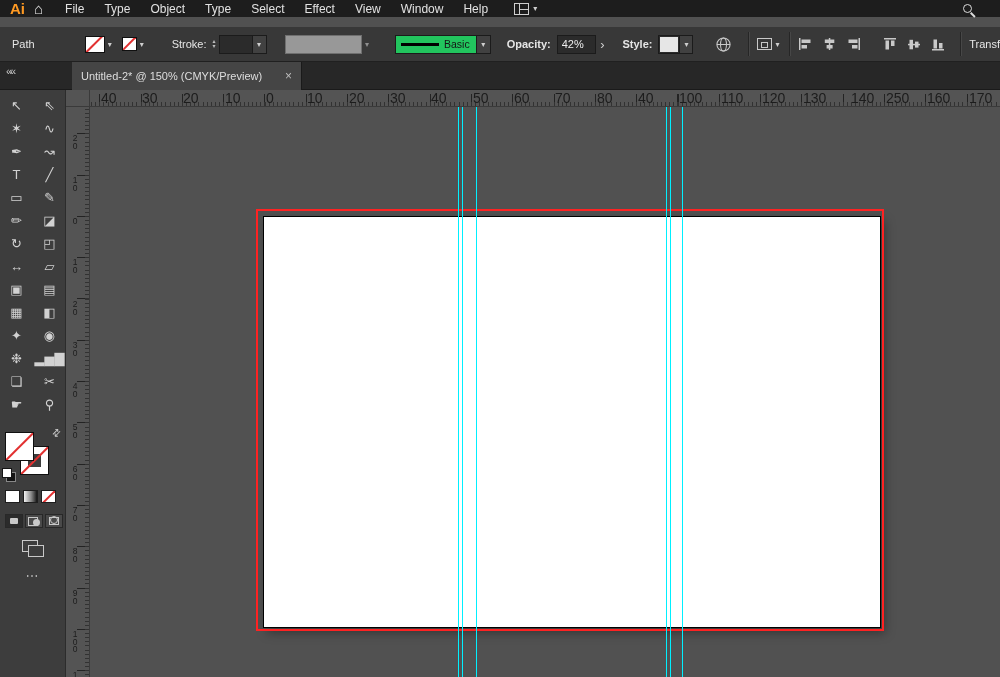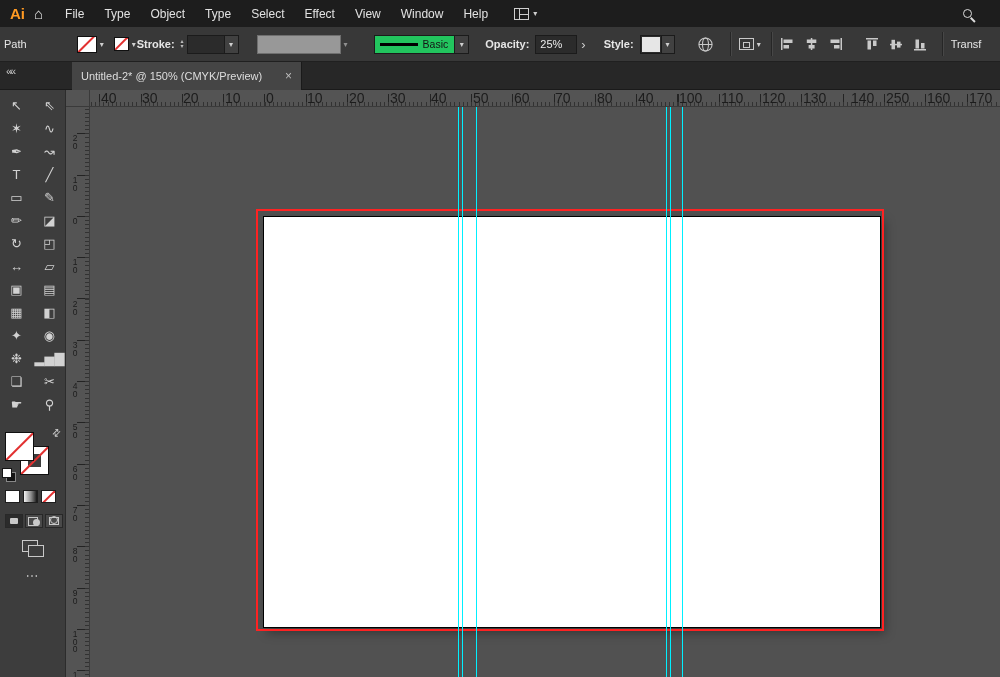--- a/index.html
+++ b/index.html
@@ -1,21 +1,21 @@
 <!DOCTYPE html>
 <html><head>
 <meta charset="utf-8">
 <style>
   html,body{margin:0;padding:0;background:#2b2b2b;}
   *{box-sizing:border-box;}
   .stage{position:relative;width:1000px;height:677px;background:#515151;overflow:hidden;
          font-family:"Liberation Sans",sans-serif;-webkit-font-smoothing:antialiased;}
 
   
-  .menubar{position:absolute;left:0;top:0;right:0;height:27px;background:#1d1d1d;
+  .menubar{position:absolute;left:0;top:0;right:0;height:17px;background:#1d1d1d;
            display:flex;align-items:center;color:#e3e3e3;z-index:30;}
   .ai-logo{color:#ff9a23;font-weight:700;font-size:15px;padding:0 9px 0 10px;}
   .home{font-size:15px;color:#e8e8e8;margin-right:12px;}
   .menus{display:flex;}
   .menu-item{font-size:12px;color:#e2e2e2;padding:0 10px;cursor:default;}
   .workspace{display:flex;align-items:center;gap:4px;margin-left:16px;}
   .ws-grid{width:15px;height:12px;border:1px solid #cfcfcf;position:relative;display:inline-block;}
   .ws-grid::before{content:"";position:absolute;left:4px;top:0;bottom:0;width:1px;background:#cfcfcf;}
   .ws-grid::after{content:"";position:absolute;left:5px;right:0;top:5px;height:1px;background:#cfcfcf;}
   .chev-tiny{font-size:8px;color:#cfcfcf;}
@@ -167,52 +167,52 @@
     <span class="workspace">
       <span class="ws-grid"></span>
       <span class="chev-tiny">▾</span>
     </span>
     <span class="searchtool">
       <i class="mag"></i>
     </span>
   </header>
 
   <div class="controlbar">
-    <span class="cb-label" style="margin-left:4px">Path</span>
+    <span class="cb-label" style="margin-left:12px">Path</span>
 
     <span class="swatch-combo" style="margin-left:50px">
       <span class="sw lg slashed"></span>
       <span class="chev-plain">▾</span>
     </span>
     <span class="swatch-combo" style="margin-left:10px">
       <span class="sw sm thin slashed"></span>
       <span class="chev-plain">▾</span>
     </span>
 
-    <span class="cb-label" style="margin-left:1px;font-weight:bold">Stroke:</span>
+    <span class="cb-label" style="margin-left:28px;font-weight:normal">Stroke:</span>
     <span class="stepper" style="margin-left:6px">
       <span>▴</span>
       <span>▾</span>
     </span>
     <span class="combo w52" style="margin-left:3px">
       <span class="combo-val"></span>
       <span class="chev">▾</span>
     </span>
 
     <span class="disabled-box" style="margin-left:18px"></span>
     <span class="chev-plain dim" style="margin-left:3px">▾</span>
 
     <span class="brush-combo" style="margin-left:26px">
       <span class="brush-line"></span>
       <span class="brush-name">Basic</span>
       <span class="chev">▾</span>
     </span>
 
     <span class="cb-label" style="margin-left:16px;font-weight:bold">Opacity:</span>
-    <span class="input" style="margin-left:6px">25%</span>
+    <span class="input" style="margin-left:6px">42%</span>
     <span class="submenu" style="margin-left:4px">›</span>
 
     <span class="cb-label" style="margin-left:18px;font-weight:bold">Style:</span>
     <span class="style-combo" style="margin-left:6px">
       <span class="style-swatch" style="border:none;margin:1px"></span>
       <span class="chev">▾</span>
     </span>
 
     <span style="margin-left:22px;display:inline-flex">
       <svg width="17" height="17" viewBox="0 0 16 16">

